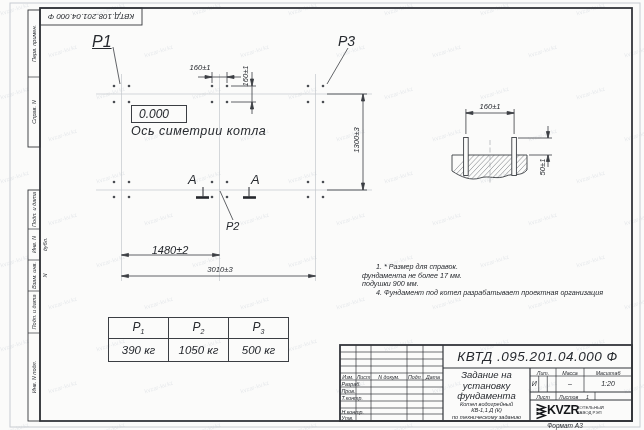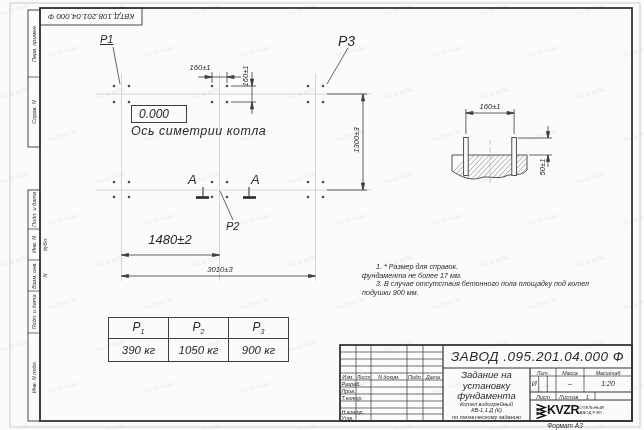--- a/index.html
+++ b/index.html
@@ -278,60 +278,60 @@
 
   <div class="lbl rot180 ctr" style="left:40px;top:8px;width:102px;height:17px;line-height:17px;font-size:8px;">КВТД.108.201.04.000 Ф</div>
   <div class="marginlbl" style="left:28.5px;top:77px;width:67px;">Перв. примен.</div>
   <div class="marginlbl" style="left:28.5px;top:147px;width:70px;">Справ. N</div>
   <div class="marginlbl" style="left:28.5px;top:229px;width:39px;">Подп. и дата</div>
   <div class="marginlbl" style="left:28.5px;top:260px;width:31px;">Инв. N дубл.</div>
   <div class="marginlbl" style="left:28.5px;top:291px;width:31px;">Взам. инв. N</div>
   <div class="marginlbl" style="left:28.5px;top:333px;width:42px;">Подп. и дата</div>
   <div class="marginlbl" style="left:28.5px;top:421px;width:88px;">Инв. N подл.</div>
 
-  <div class="lbl" style="left:100px;top:33px;font-size:11px;text-decoration:underline;">P1</div>
+  <div class="lbl" style="left:92px;top:33px;font-size:16px;text-decoration:underline;">P1</div>
   <div class="lbl" style="left:338px;top:33px;font-size:14px;">P3</div>
   <div class="lbl" style="left:226px;top:220px;font-size:11px;">P2</div>
   <div class="elevbox">0.000</div>
   <div class="lbl" style="left:131px;top:124px;font-size:12.5px;letter-spacing:.5px;">Ось симетрии котла</div>
   <div class="lbl ctr" style="left:182px;top:63px;width:36px;font-size:7.6px;">160±1</div>
   <div class="lbl rot90" style="left:241px;top:94px;width:36px;height:10px;font-size:7.6px;">160±1</div>
   <div class="lbl rot90" style="left:352px;top:166px;width:52px;height:10px;font-size:7.6px;">1300±3</div>
-  <div class="lbl ctr" style="left:146px;top:232px;width:48px;font-size:13px;">1480±2</div>
+  <div class="lbl ctr" style="left:146px;top:244px;width:48px;font-size:11px;">1480±2</div>
   <div class="lbl ctr" style="left:196px;top:265px;width:48px;font-size:7.6px;">3010±3</div>
   <div class="lbl" style="left:188px;top:172px;font-size:13px;">А</div>
   <div class="lbl" style="left:251px;top:172px;font-size:13px;">А</div>
 
   <div class="lbl ctr" style="left:472px;top:102px;width:36px;font-size:7.6px;">160±1</div>
   <div class="lbl rot90" style="left:538px;top:184px;width:34px;height:10px;font-size:7.6px;">50±1</div>
 
   <table class="ptable">
     <tbody>
         <tr class="hrow">
       <td><span>P</span><sub>1</sub></td>
       <td><span>P</span><sub>2</sub></td>
       <td><span>P</span><sub>3</sub></td>
     </tr>
     <tr class="vrow">
       <td>390 кг</td>
       <td>1050 кг</td>
-      <td>900 кг</td>
+      <td>500 кг</td>
     </tr>
   </tbody>
     </table>
 
   <div class="notes">
     <div class="para">1. * Размер для справок.</div>
     <div class="cont">фундамента не более 17 мм.</div>
-    <div class="para">3. В случае отсутствия бетонного пола площадку под котел</div>
     <div class="cont">подушки 900 мм.</div>
+    <div class="para">4. Фундамент под котел разрабатывает проектная организация</div>
   </div>
 
   <div>
-    <div class="lbl ctr" style="left:443px;top:345px;width:189px;height:23px;line-height:23px;font-size:13.5px;letter-spacing:.5px;">ЗАВОД .095.201.04.000 Ф</div>
+    <div class="lbl ctr" style="left:443px;top:345px;width:189px;height:23px;line-height:23px;font-size:13.5px;letter-spacing:.5px;">КВТД .095.201.04.000 Ф</div>
 
     <div class="lbl ctr" style="left:443px;top:370px;width:87px;font-size:9.5px;line-height:10.5px;font-style:italic;">
       <div>Задание на</div>
       <div>установку</div>
       <div>фундамента</div>
     </div>
     <div class="lbl ctr" style="left:443px;top:401px;width:87px;font-size:5.6px;line-height:6.4px;">
       <div>Котел водогрейный</div>
       <div>КВ-1,1 Д (К)</div>
       <div>по техническому заданию</div>

